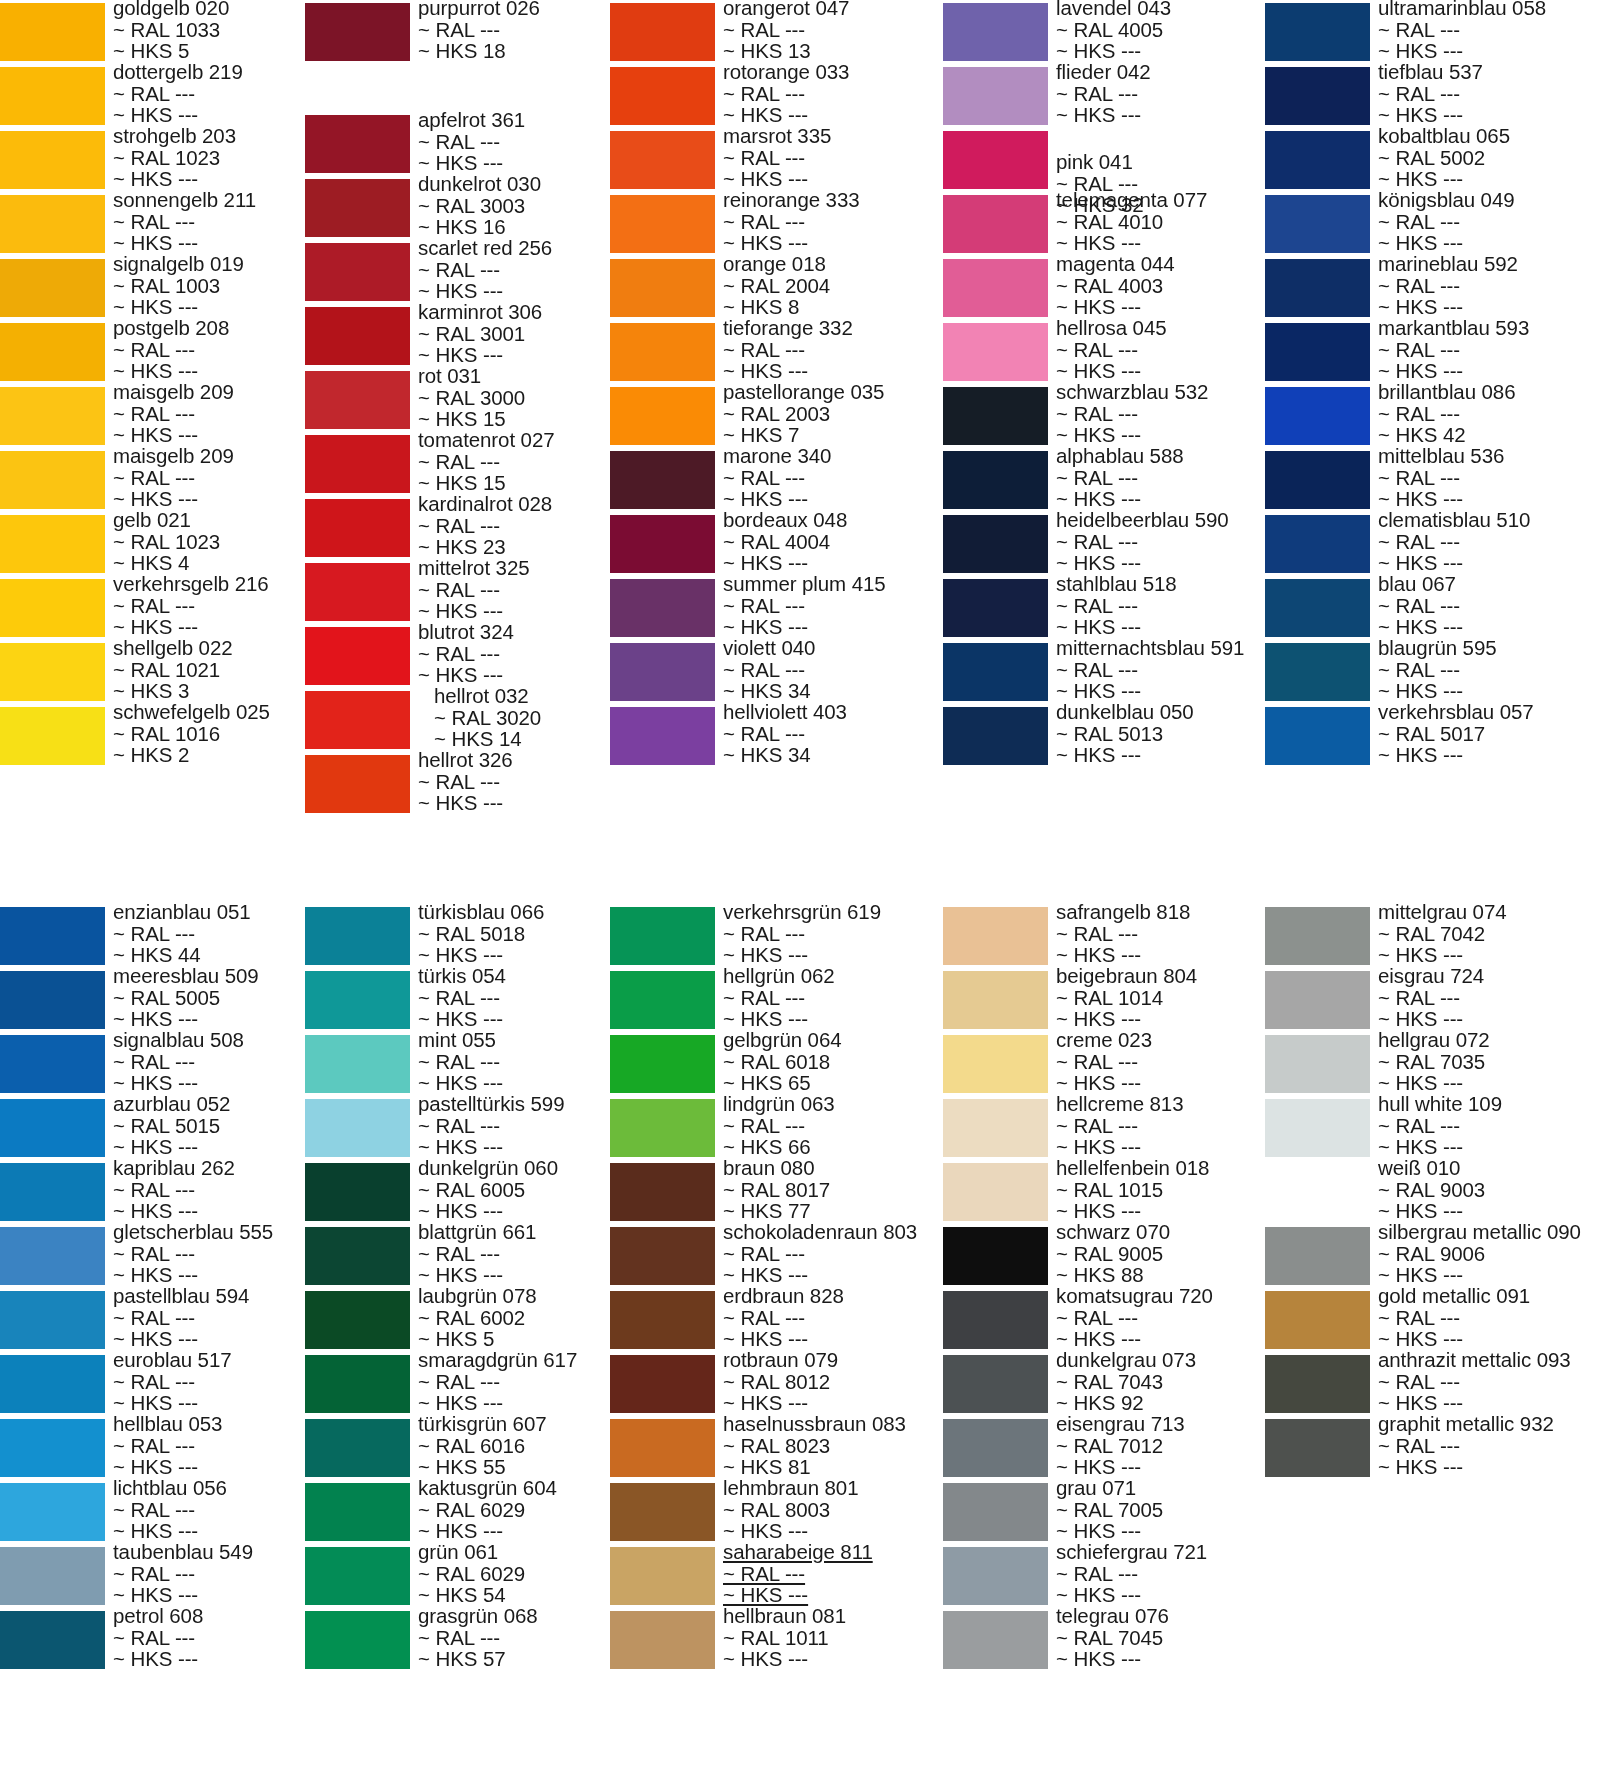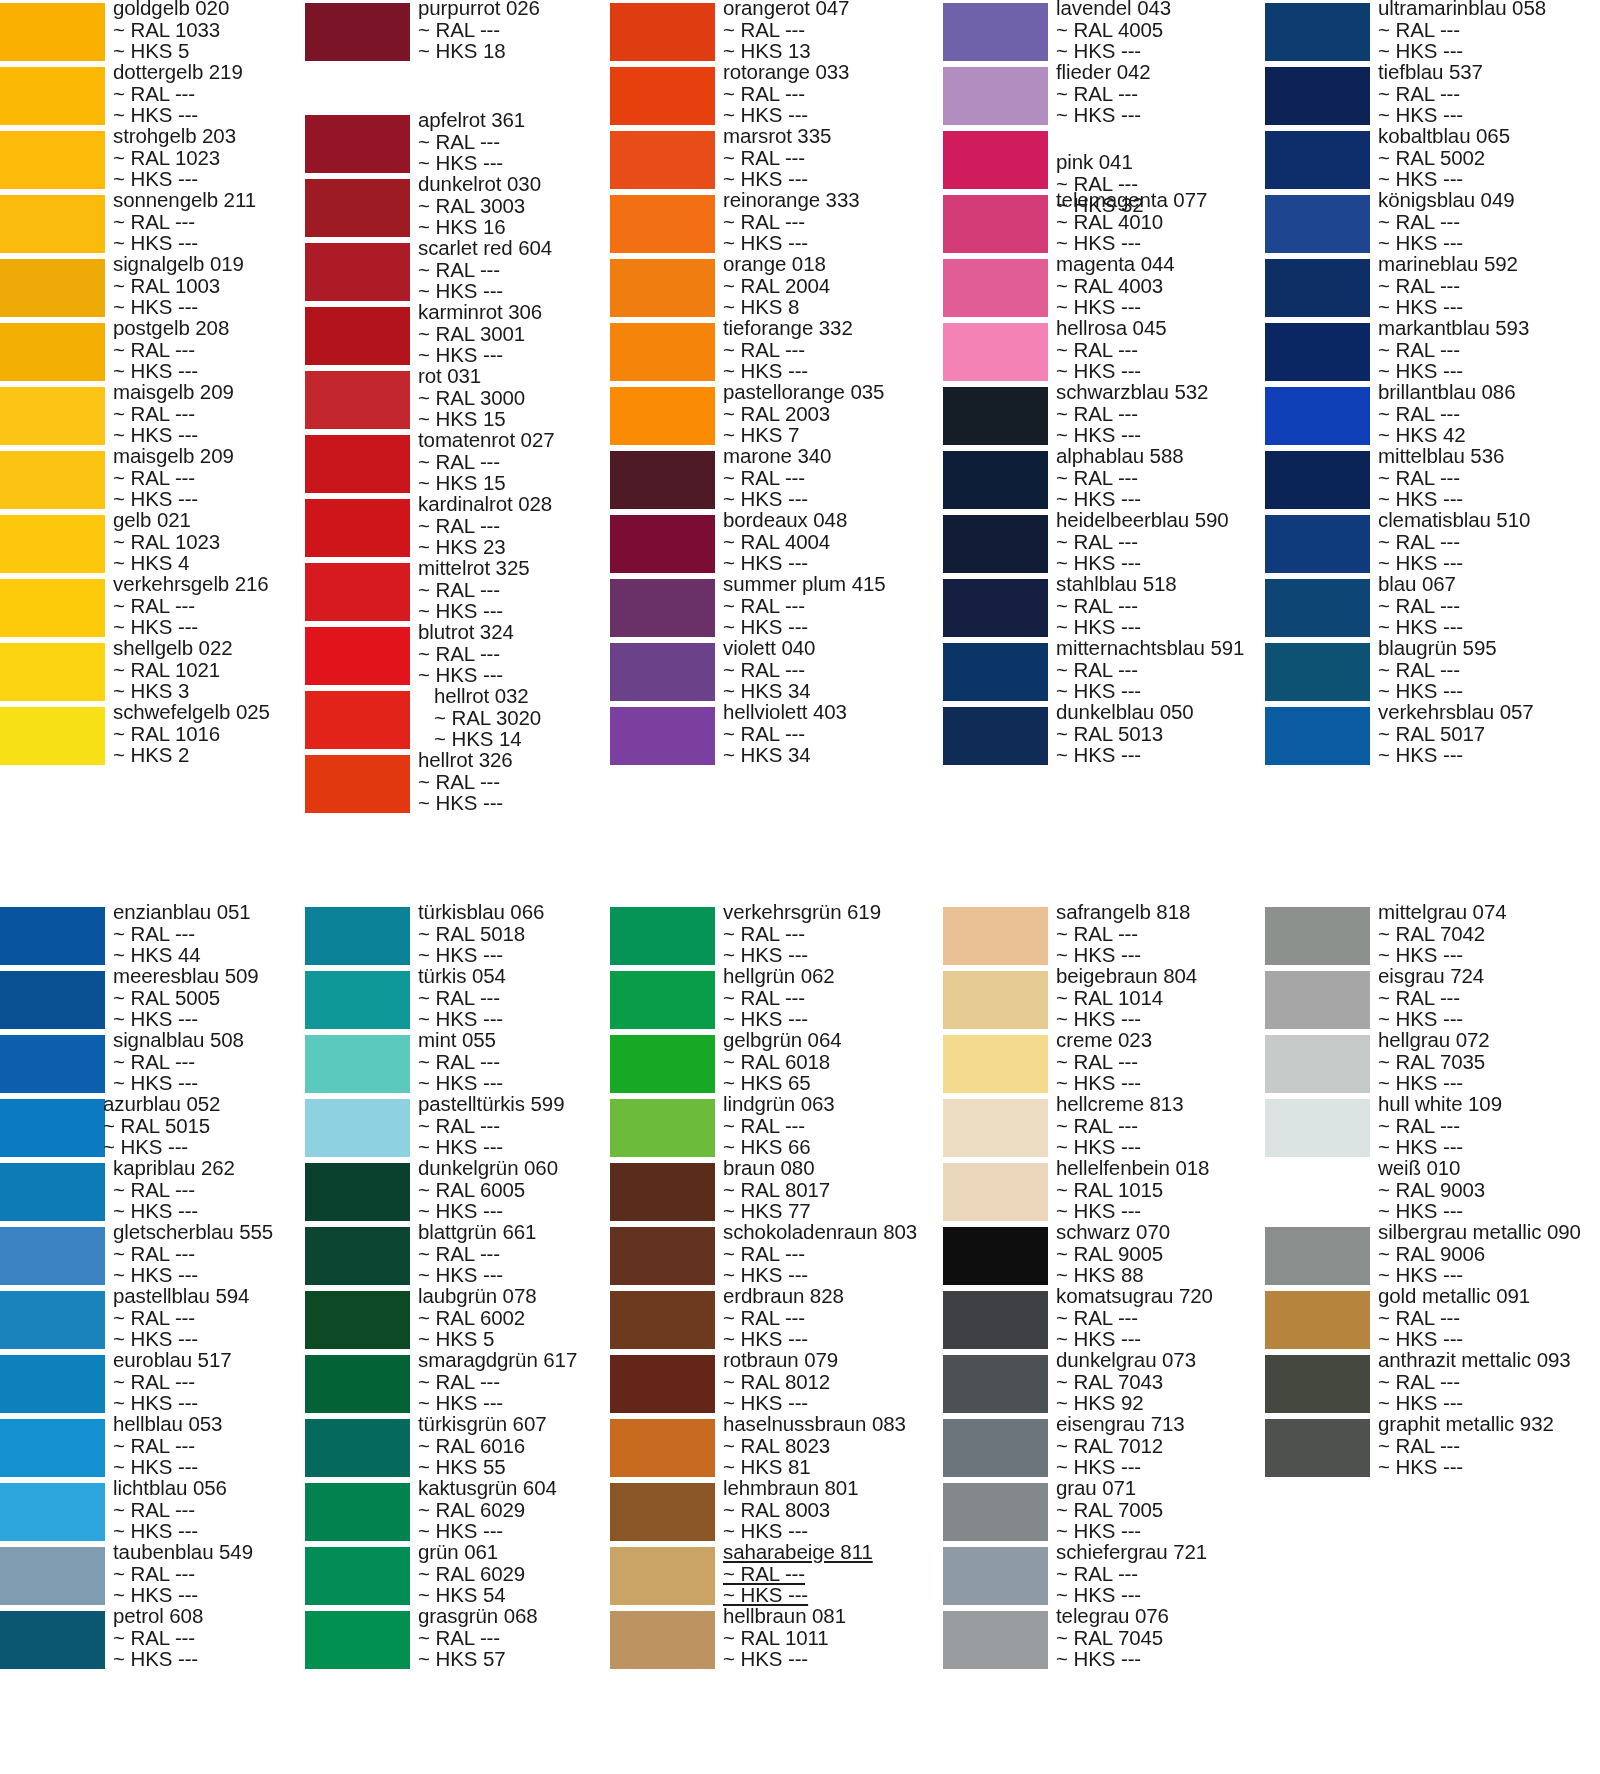--- a/index.html
+++ b/index.html
@@ -186,21 +186,21 @@
           <div class="swatch" style="width: 105px; background: rgb(157, 28, 35);"></div>
           <div class="labels" style="left: 113px;">
             <span class="lbl name">dunkelrot 030</span>
             <span class="lbl ral">~ RAL 3003</span>
             <span class="lbl hks">~ HKS 16</span>
           </div>
         </div>
         <div class="row" style="height: 64px;">
           <div class="swatch" style="width: 105px; background: rgb(173, 27, 39);"></div>
           <div class="labels" style="left: 113px;">
-            <span class="lbl name">scarlet red 604</span>
+            <span class="lbl name">scarlet red 256</span>
             <span class="lbl ral">~ RAL ---</span>
             <span class="lbl hks">~ HKS ---</span>
           </div>
         </div>
         <div class="row" style="height: 64px;">
           <div class="swatch" style="width: 105px; background: rgb(179, 19, 26);"></div>
           <div class="labels" style="left: 113px;">
             <span class="lbl name">karminrot 306</span>
             <span class="lbl ral">~ RAL 3001</span>
             <span class="lbl hks">~ HKS ---</span>
@@ -579,21 +579,21 @@
         <div class="row" style="height: 64px;">
           <div class="swatch" style="width: 105px; background: rgb(11, 95, 173);"></div>
           <div class="labels" style="left: 113px;">
             <span class="lbl name">signalblau 508</span>
             <span class="lbl ral">~ RAL ---</span>
             <span class="lbl hks">~ HKS ---</span>
           </div>
         </div>
         <div class="row" style="height: 64px;">
           <div class="swatch" style="width: 105px; background: rgb(11, 122, 194);"></div>
-          <div class="labels" style="left: 103px;">
+          <div class="labels" style="left: 113px;">
             <span class="lbl name">azurblau 052</span>
             <span class="lbl ral">~ RAL 5015</span>
             <span class="lbl hks">~ HKS ---</span>
           </div>
         </div>
         <div class="row" style="height: 64px;">
           <div class="swatch" style="width: 105px; background: rgb(12, 122, 181);"></div>
           <div class="labels" style="left: 113px;">
             <span class="lbl name">kapriblau 262</span>
             <span class="lbl ral">~ RAL ---</span>

